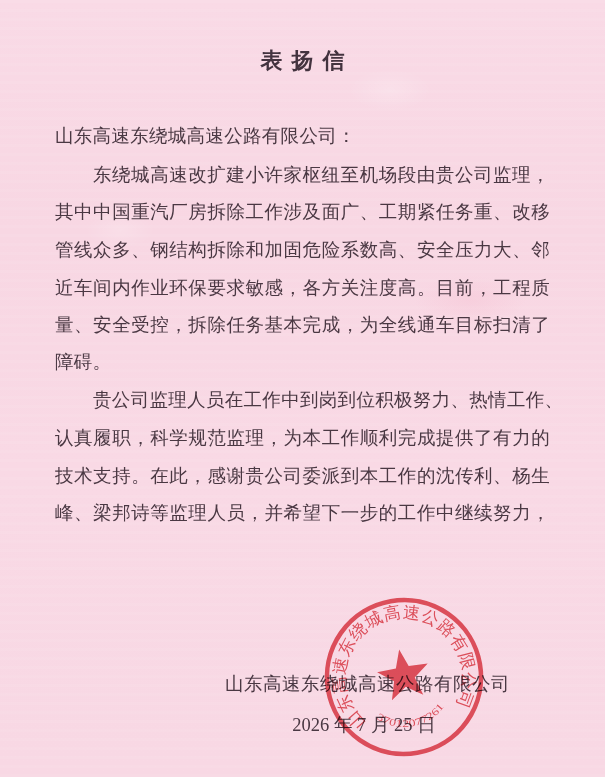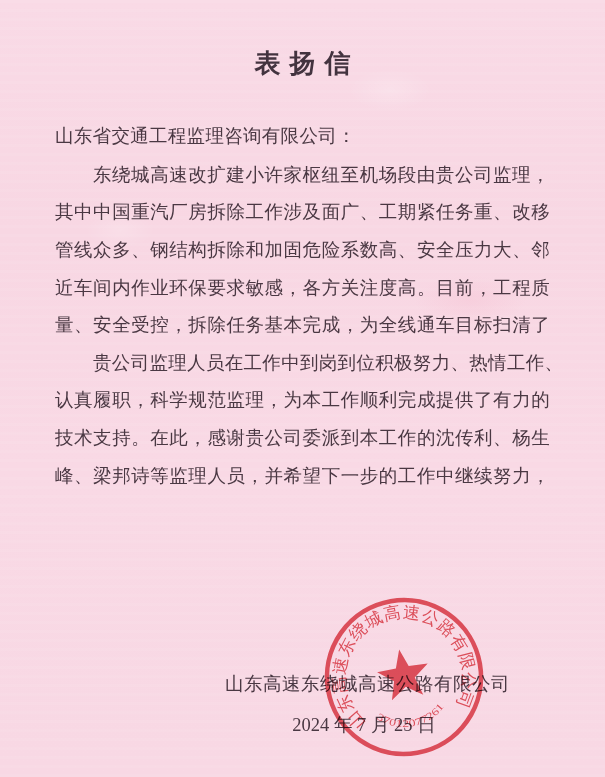--- a/index.html
+++ b/index.html
@@ -31,21 +31,21 @@
       radial-gradient(50px 25px at 120px 230px, rgba(255,255,255,0.18), rgba(255,255,255,0) 70%);
     pointer-events: none;
   }
 
   .title {
     position: absolute;
     top: 46px;
     left: 0;
     width: 100%;
     text-align: center;
-    font-size: 26px;
+    font-size: 22px;
     font-weight: 600;
     letter-spacing: 9px;
     text-indent: 9px; 
     color: #43333f;
   }
 
   .body-block {
     position: absolute;
     left: 55px;
     top: 118px;
@@ -101,21 +101,21 @@
   }
 </style>
 </head>
 <body>
 
 <div class="page">
 
   <div class="title">表扬信</div>
 
   <div class="body-block">
-    <div class="line">山东省交通工程监理咨询有限公司：</div>
+    <div class="line">山东高速东绕城高速公路有限公司：</div>
     <div class="line fill indent">
         <span>东</span>
         <span>绕</span>
         <span>城</span>
         <span>高</span>
         <span>速</span>
         <span>改</span>
         <span>扩</span>
         <span>建</span>
         <span>小</span>
@@ -240,20 +240,21 @@
         <span>全</span>
         <span>线</span>
         <span>通</span>
         <span>车</span>
         <span>目</span>
         <span>标</span>
         <span>扫</span>
         <span>清</span>
         <span>了</span>
       </div>
+    <div class="line">障碍。</div>
     <div class="line fill indent">
         <span>贵</span>
         <span>公</span>
         <span>司</span>
         <span>监</span>
         <span>理</span>
         <span>人</span>
         <span>员</span>
         <span>在</span>
         <span>工</span>
@@ -355,21 +356,21 @@
         <span>继</span>
         <span>续</span>
         <span>努</span>
         <span>力</span>
         <span>，</span>
       </div>
   </div>
 
   <div class="sign-block">
     <div class="sign-company">山东高速东绕城高速公路有限公司</div>
-    <div class="sign-date">2024 年 7 月 25 日</div>
+    <div class="sign-date">2026 年 7 月 25 日</div>
   </div>
 
   <svg class="seal" viewBox="0 0 170 170" aria-hidden="true">
     <defs>
       <path id="ringPath" d="M 39.8 122.9 A 59 59 0 1 1 130.2 122.9" fill="none"></path>
       <path id="numPath" d="M 49 119.7 A 50 50 0 0 0 121 119.7" fill="none"></path>
     </defs>
     <circle cx="85" cy="85" r="77" fill="none" stroke="#dd3e48" stroke-width="4.6"></circle>
     <polygon points="85,57 91.5,75.1 110.7,75.7 95.5,87.4 100.9,105.8 85,95 69.1,105.8 74.5,87.4 59.3,75.7 78.5,75.1" fill="#dd3e48"></polygon>
     <text font-size="17">

